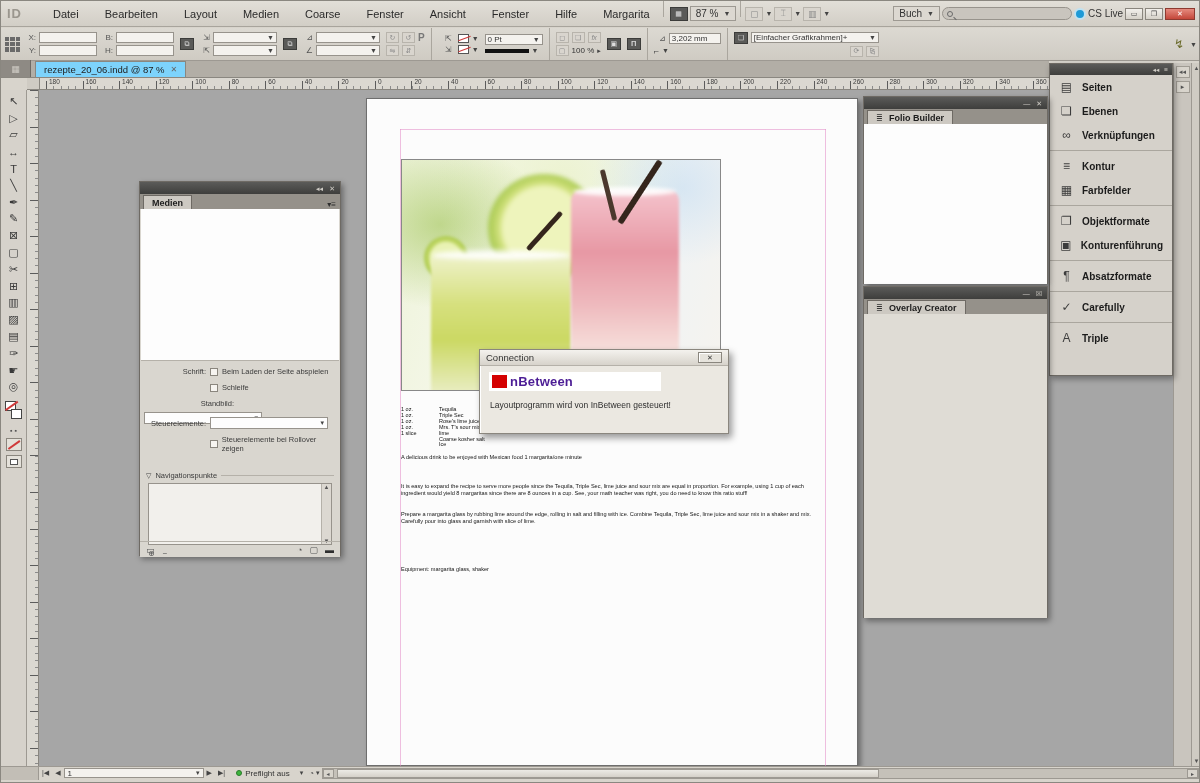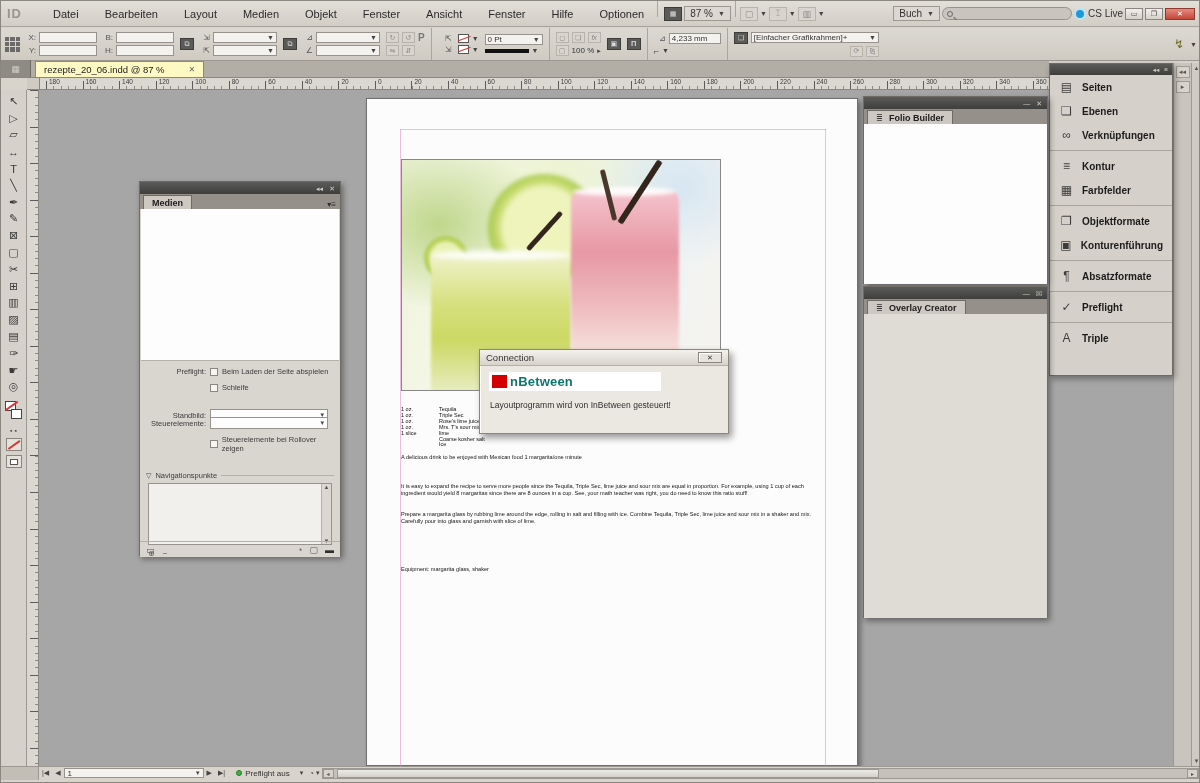--- a/index.html
+++ b/index.html
@@ -29,21 +29,21 @@
   .cb-input{width:58px;height:11px;background:#f4f2ee;border:1px solid #97938c;font-size:8px;color:#333;padding:0 2px;display:flex;align-items:center;}
   .cb-ddl{width:64px;height:11px;background:#f4f2ee;border:1px solid #97938c;font-size:8px;color:#333;display:flex;align-items:center;justify-content:space-between;padding:0 2px;}
   .ghost{width:13px;height:11px;border:1px solid #b8b4ac;background:#d9d5ce;font-size:7px;color:#8a8a8a;display:flex;align-items:center;justify-content:center;}
   .swatch-sm{width:11px;height:9px;background:#fff;border:1px solid #555;position:relative;}
   .swatch-sm::after{content:"";position:absolute;left:-1px;top:3px;width:13px;height:1px;background:#d03a3a;transform:rotate(-20deg);}
   .stroke-line{width:44px;height:4px;background:#111;}
   .darkbtn{width:14px;height:12px;background:#5a5a58;border:1px solid #3c3c3a;color:#ddd;font-size:7px;display:flex;align-items:center;justify-content:center;}
   
   #tabbar{left:0;top:60px;width:1048px;height:17px;background:#b2aea6;border-bottom:1px solid #8a8780;display:flex;align-items:flex-end;}
   #tab-corner{width:30px;height:17px;background:#8e8a84;border-right:1px solid #6e6a64;display:flex;align-items:center;justify-content:center;color:#cfccc5;font-size:9px;}
-  .doctab{height:16px;background:#fef9c3;border:1px solid #8a8780;border-bottom:none;display:flex;align-items:center;gap:24px;padding:0 8px;font-size:9.5px;color:#222;margin-left:4px;}
+  .doctab{height:16px;background:#7dd3fc;border:1px solid #8a8780;border-bottom:none;display:flex;align-items:center;gap:6px;padding:0 8px;font-size:9.5px;color:#222;margin-left:4px;}
   .doctab .x{font-size:8px;color:#666;}
   
   #hruler{left:26px;top:77px;width:1166px;height:12px;background:#dbd8d1;border-bottom:1px solid #8a8780;overflow:hidden;}
   #hruler .minor{position:absolute;bottom:0;left:19px;right:0;height:3px;background:repeating-linear-gradient(to right,#8b8b8b 0 1px,transparent 1px 7.31px);}
   #hruler .major{position:absolute;bottom:0;left:19px;right:0;height:8px;background:repeating-linear-gradient(to right,#5c5c5c 0 1px,transparent 1px 36.55px);}
   #hnums{position:absolute;left:20px;top:0;display:flex;}
   #hnums span{flex:0 0 36.55px;font-size:6.5px;color:#3a3a3a;padding-left:2px;}
   #ruler-corner{left:26px;top:77px;width:13px;height:12px;background:#cfcbc3;border-right:1px solid #8a8780;border-bottom:1px solid #8a8780;}
   #vruler{left:26px;top:89px;width:12px;height:676px;background:#dbd8d1;border-right:1px solid #8a8780;}
   #vruler .minor{position:absolute;top:0;bottom:0;right:0;width:3px;background:repeating-linear-gradient(to bottom,#8b8b8b 0 1px,transparent 1px 7.31px);}
@@ -127,21 +127,21 @@
   
   #rightstrip{left:1172px;top:62px;width:18px;height:703px;background:#c9c5be;border-left:1px solid #9d9992;}
   #rightstrip .rsbtn{width:14px;height:12px;margin:3px auto 0;border:1px solid #a09c94;background:#d8d4cc;font-size:7px;color:#555;display:flex;align-items:center;justify-content:center;}
   #vscroll{left:1190px;top:62px;width:10px;height:703px;background:#cfcbc3;border-left:1px solid #9d9992;display:flex;flex-direction:column;align-items:center;justify-content:space-between;font-size:6px;color:#555;padding:2px 0;}
   
   #dialog{left:478px;top:348px;width:250px;height:85px;z-index:40;background:#ebe8e1;border:1px solid #8a867e;box-shadow:inset 1px 1px 0 #fff, 3px 4px 7px rgba(0,0,0,.4);}
   #dialog .dt{height:16px;background:linear-gradient(#f4f2ee,#d7d3cb);border-bottom:1px solid #b5b1a9;display:flex;align-items:center;justify-content:space-between;padding:0 6px;font-size:9.5px;color:#333;}
   #dialog .closebox{width:24px;height:11px;border:1px solid #8a867e;background:#e6e3dc;font-size:7px;color:#333;display:flex;align-items:center;justify-content:center;box-shadow:inset 1px 1px 0 #fff;}
   #logo-strip{position:absolute;left:9px;top:22px;width:172px;height:19px;background:#fff;display:flex;align-items:center;gap:3px;padding:0 3px;}
   #logo-sq{width:15px;height:13px;background:#d40000;}
-  #logo-txt{font-size:13px;font-weight:bold;color:#0f766e;letter-spacing:.2px;}
+  #logo-txt{font-size:13px;font-weight:bold;color:#4c1d95;letter-spacing:.2px;}
   #dlg-msg{position:absolute;left:10px;top:50px;font-size:8.5px;color:#2e2e2e;}
   
   #statusbar{left:0;top:765px;width:1200px;height:13px;background:#d8d4cc;border-top:1px solid #9d9992;display:flex;align-items:center;font-size:8px;color:#333;}
   #sb-corner{width:38px;height:13px;background:#c2beb6;border-right:1px solid #9d9992;}
   .navbtn{font-size:7px;color:#444;padding:0 3px;}
   #pagebox{width:140px;height:10px;background:#f4f2ee;border:1px solid #97938c;display:flex;align-items:center;justify-content:space-between;padding:0 3px;font-size:8px;}
   .dot{width:6px;height:6px;border-radius:50%;background:#3db53d;border:1px solid #2a7a2a;margin:0 3px 0 8px;}
   #hscroll{position:relative;flex:1;height:11px;background:#c5c1b9;border:1px solid #9d9992;margin:0 2px;}
   #hthumb{position:absolute;left:4px;top:0;width:62%;height:9px;background:linear-gradient(#eceae5,#d5d1c9);border:1px solid #9d9992;}
   .hsarr{position:absolute;top:0;width:11px;height:9px;background:#d8d4cc;border:1px solid #9d9992;font-size:6px;display:flex;align-items:center;justify-content:center;color:#555;}
@@ -152,26 +152,26 @@
 <div id="app">
 
   <div id="menubar" class="abs">
     <span class="logo">ID</span>
     <div style="display:flex;align-items:center;">
 
     <span class="menu">Datei</span>
         <span class="menu">Bearbeiten</span>
         <span class="menu">Layout</span>
         <span class="menu">Medien</span>
-        <span class="menu">Objekt</span>
+        <span class="menu">Coarse</span>
         <span class="menu">Fenster</span>
         <span class="menu">Ansicht</span>
         <span class="menu">Fenster</span>
         <span class="menu">Hilfe</span>
-        <span class="menu">Optionen</span>
+        <span class="menu">Margarita</span>
       </div>
     <span class="sep-v" style="height:16px;margin:0 4px;"></span>
     <span class="darkbtn" style="width:18px;height:14px;">▦</span>
     <div class="mini-ddl">
       <span>87 %</span>
         <span class="caret">▼</span>
     </div>
     <span class="sep-v" style="height:16px;margin:0 2px;"></span>
     <span class="ghost" style="width:18px;height:14px;font-size:9px;">▢</span>
       <span class="caret">▼</span>
@@ -315,21 +315,21 @@
           <span class="caret">▸</span>
         </div>
     </div>
     <span class="darkbtn">▣</span>
     <span class="darkbtn">𝚷</span>
     <span class="sep-v"></span>
     <div class="cb-group">
       <div class="cb-row">
           <span class="cb-lbl" style="width:12px">⊿</span>
           <span class="cb-input" style="width:52px">
-            <span>4,233 mm</span>
+            <span>3,202 mm</span>
           </span>
         </div>
       <div class="cb-row">
           <span style="font-size:9px;color:#444;">⌐</span>
           <span class="caret">▼</span>
         </div>
     </div>
     <span class="sep-v"></span>
     <div class="cb-group">
       <div class="cb-row">
@@ -498,30 +498,30 @@
     </div>
     <div class="fp-tabrow">
       <span class="fp-tab">
           <span>Medien</span>
         </span>
       <span class="fp-menu">▾≡</span>
     </div>
     <div class="body">
       <div class="preview"></div>
       <div class="m-row" style="left:4px;top:158px;">
-        <span class="m-lbl">Preflight:</span>
+        <span class="m-lbl">Schrift:</span>
         <span class="chk"></span>
         <span>Beim Laden der Seite abspielen</span>
       </div>
       <div class="m-row" style="left:4px;top:174px;">
         <span class="m-lbl"></span>
         <span class="chk"></span>
         <span>Schleife</span>
       </div>
-      <div class="m-row" style="left:4px;top:200px;">
+      <div class="m-row" style="left:4px;top:190px;flex-direction:column;">
         <span class="m-lbl">Standbild:</span>
         <span class="ddl">
             <span class="caret">▾</span>
           </span>
       </div>
       <div class="m-row" style="left:4px;top:208px;">
         <span class="m-lbl">Steuerelemente:</span>
         <span class="ddl">
             <span class="caret">▾</span>
           </span>
@@ -627,21 +627,21 @@
           <span class="dlabel">Konturenführung</span>
         </div>
 
         <div class="ditem" data-sep="1">
           <span class="dicon">¶</span>
           <span class="dlabel">Absatzformate</span>
         </div>
 
         <div class="ditem" data-sep="1">
           <span class="dicon">✓</span>
-          <span class="dlabel">Preflight</span>
+          <span class="dlabel">Carefully</span>
         </div>
 
         <div class="ditem" data-sep="1">
           <span class="dicon">A</span>
           <span class="dlabel">Triple</span>
         </div>
       </div>
   </div>
 
   <div id="rightstrip" class="abs">

